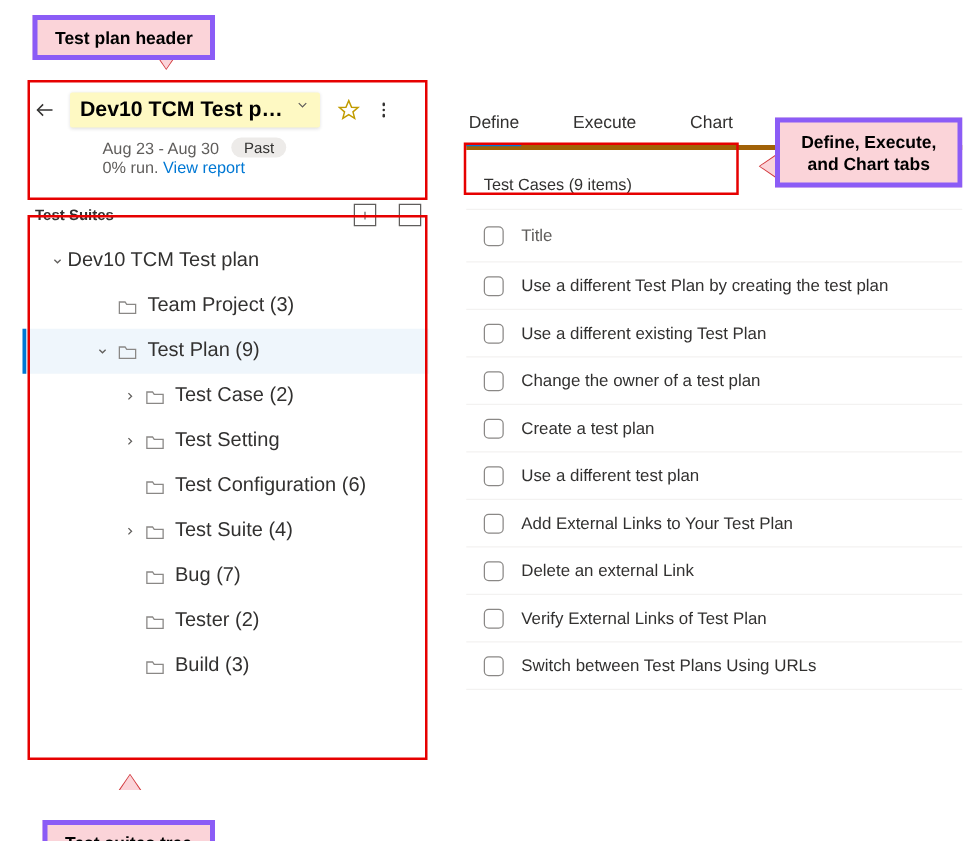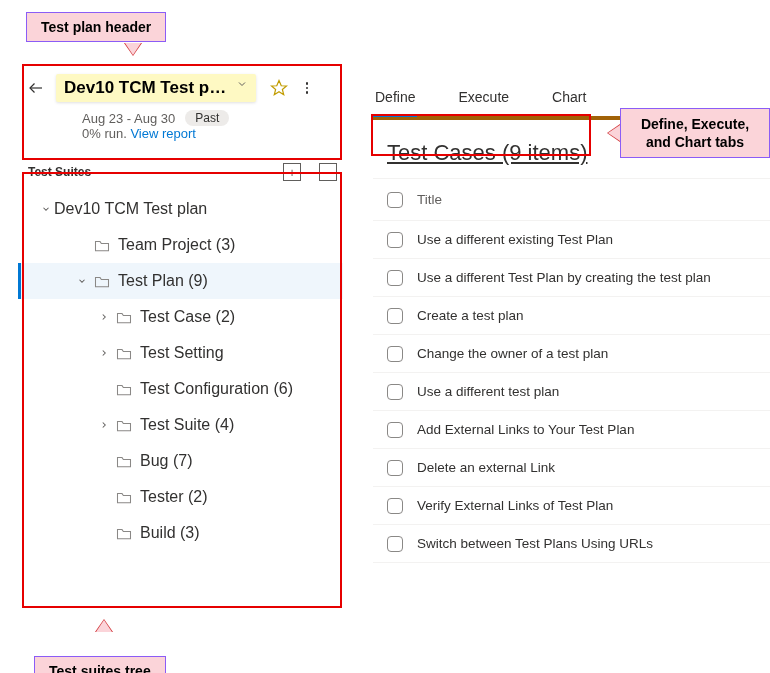--- a/index.html
+++ b/index.html
@@ -12,21 +12,21 @@
     width: 770px;
     height: 673px;
     position: relative;
     overflow: hidden;
   }
 
   
   .callout {
     position: absolute;
     background: #fbd4d9;
-    border: 1px solid #8b5cf6;
+    border: 4px solid #8b5cf6;
     padding: 6px 14px;
     font-weight: 600;
     font-size: 14px;
     color: #000;
     z-index: 10;
   }
   .callout-arrow {
     position: absolute;
     width: 0; height: 0;
     z-index: 9;
@@ -261,23 +261,22 @@
     font-size: 14px;
     color: #323130;
     border-bottom: 2px solid transparent;
     margin-bottom: -1px;
   }
   .tab.active {
     border-bottom-color: #0078d4;
     font-weight: 400;
   }
   .cases-title {
-    font-size: 22px;
+    font-size: 13px;
     margin: 18px 0 12px 14px;
-    text-decoration: underline;
   }
   .cases {
     border-top: 1px solid #f3f2f1;
   }
   .case-row {
     display: flex;
     align-items: center;
     height: 38px;
     gap: 14px;
     padding-left: 14px;
@@ -297,21 +296,21 @@
 
   svg { display: block; }
 </style>
 </head>
 <body>
 
 <div class="callout" style="top:12px; left:26px;">Test plan header</div>
 <div class="callout-arrow arrow-down-border" style="top:43px; left:124px;"></div>
 <div class="callout-arrow arrow-down" style="top:43px; left:125px;"></div>
 
-<div class="callout" style="top:108px; left:620px; text-align:center; line-height:1.3;">Define, Execute, and Chart tabs</div>
+<div class="callout" style="top:94px; left:620px; text-align:center; line-height:1.3;">Define, Execute, and Chart tabs</div>
 <div class="callout-arrow arrow-left-border" style="top:124px; left:607px;"></div>
 <div class="callout-arrow arrow-left" style="top:125px; left:608px;"></div>
 
 <div class="callout" style="top:656px; left:34px;">Test suites tree</div>
 <div class="callout-arrow arrow-up-border" style="top:619px; left:95px;"></div>
 <div class="callout-arrow arrow-up" style="top:620px; left:96px;"></div>
 
 <div class="red-box" style="top:64px; left:22px; width:320px; height:96px;"></div>
 <div class="red-box" style="top:172px; left:22px; width:320px; height:436px;"></div>
 <div class="red-box" style="top:114px; left:371px; width:220px; height:42px;"></div>
@@ -464,33 +463,33 @@
 
     <div class="cases-title">Test Cases (9 items)</div>
 
     <div class="cases" id="cases">
       <div class="case-row header-row2">
         <div class="checkbox"></div>
         <span>Title</span>
       </div>
     <div class="case-row">
           <div class="checkbox"></div>
+          <span>Use a different Test Plan by creating the test plan</span>
+        </div>
+        <div class="case-row">
+          <div class="checkbox"></div>
           <span>Use a different existing Test Plan</span>
         </div>
         <div class="case-row">
           <div class="checkbox"></div>
-          <span>Use a different Test Plan by creating the test plan</span>
+          <span>Change the owner of a test plan</span>
         </div>
         <div class="case-row">
           <div class="checkbox"></div>
           <span>Create a test plan</span>
-        </div>
-        <div class="case-row">
-          <div class="checkbox"></div>
-          <span>Change the owner of a test plan</span>
         </div>
         <div class="case-row">
           <div class="checkbox"></div>
           <span>Use a different test plan</span>
         </div>
         <div class="case-row">
           <div class="checkbox"></div>
           <span>Add External Links to Your Test Plan</span>
         </div>
         <div class="case-row">

